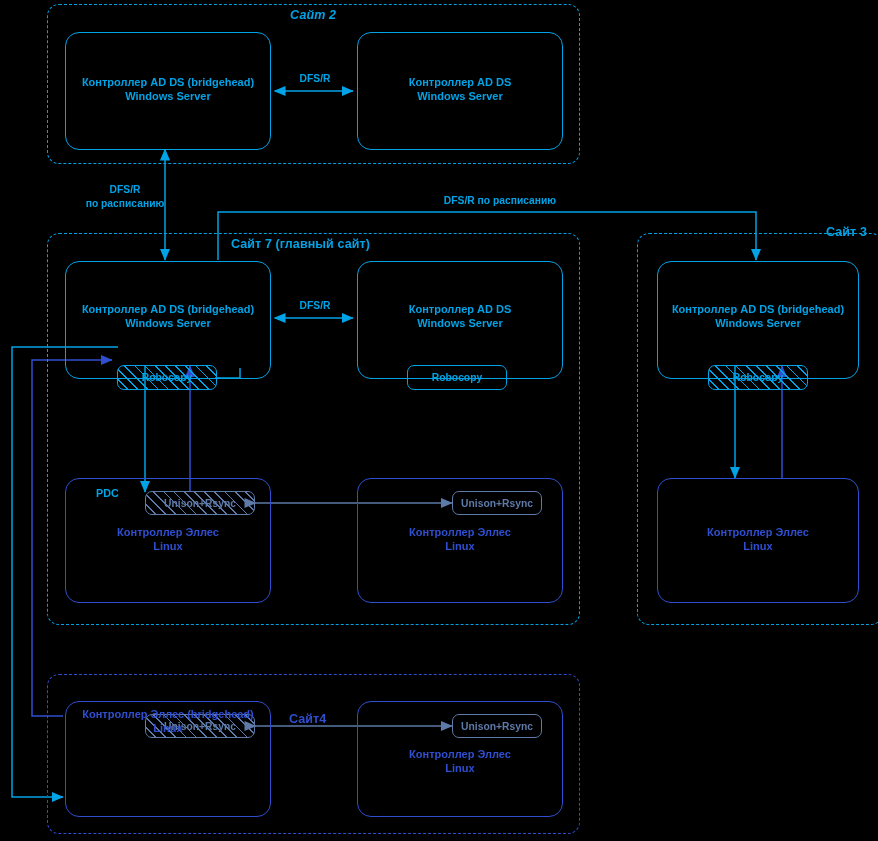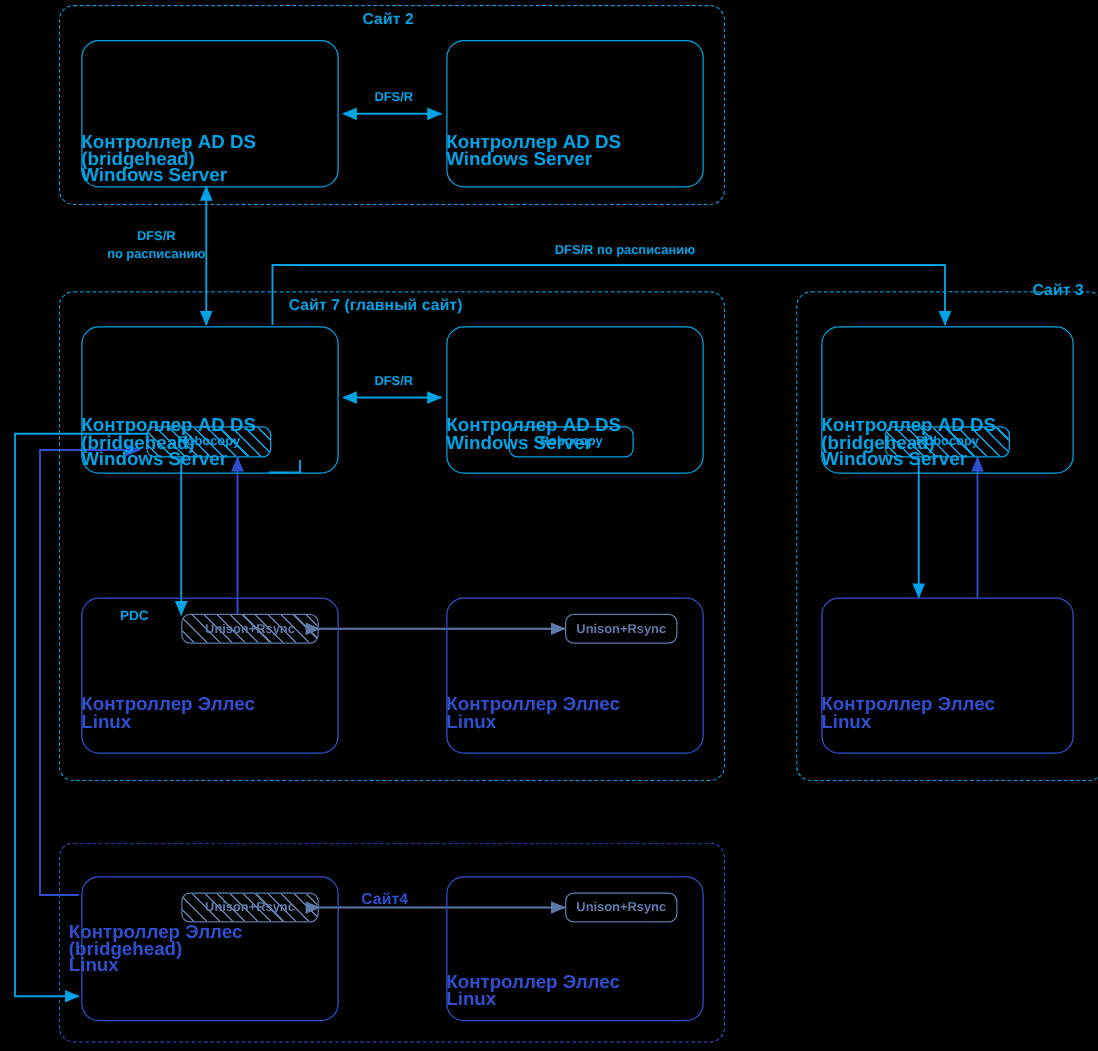--- a/index.html
+++ b/index.html
@@ -17,34 +17,33 @@
   .site-title{
     position:absolute;font-size:12.5px;font-weight:bold;color:#00a3e6;
     white-space:nowrap;letter-spacing:.1px;
   }
   .site-title.blue{color:#2f4fd0;}
 
   
   .node{position:absolute;border:1.3px solid #00a3e6;border-radius:14px;box-sizing:border-box;}
   .node.blue{border-color:#2f4fd0;}
   .node-label{
-    position:absolute;left:0;right:0;
-    font-size:15px;font-weight:bold;color:#00a3e6;line-height:13.5px;
+    position:absolute;left:0;right:0;text-align:center;
+    font-size:11px;font-weight:bold;color:#00a3e6;line-height:13.5px;
     white-space:pre-line;
-    margin-top:31px;
   }
   .node-label.blue{color:#2f4fd0;}
 
   
   .badge{
     position:absolute;box-sizing:border-box;border-radius:7px;
     display:flex;align-items:center;justify-content:center;
     font-size:10.3px;font-weight:bold;white-space:nowrap;
   }
-  .badge.cyan{border:1.3px solid #00a3e6;color:#00a3e6;}
+  .badge.cyan{border:1.3px solid #00a3e6;color:#00a3e6;margin-top:24px;}
   .badge.steel{border:1.3px solid #5d7aa8;color:#5d7aa8;}
   .badge.hatch-cyan{
     background:repeating-linear-gradient(45deg,
       rgba(0,0,0,0) 0px, rgba(0,0,0,0) 6px,
       #00a3e6 6px, #00a3e6 7.2px);
   }
   .badge.hatch-steel{
     background:repeating-linear-gradient(45deg,
       rgba(0,0,0,0) 0px, rgba(0,0,0,0) 6px,
       #5d7aa8 6px, #5d7aa8 7.2px);
@@ -136,21 +135,21 @@
       </g>
 
       <g>
         <path d="M215,378 L240,378 L240,368" stroke="#00a3e6"></path>
       </g>
 
     </g>
   </svg>
 
   <div class="site" style="left:47px;top:4px;width:533px;height:160px;"></div>
-  <div class="site-title" style="left:290px;top:8px;">Сайт 2</div>
+  <div class="site-title" style="left:290px;top:8px;font-style:italic;">Сайт 2</div>
 
   <div class="node" style="left:65px;top:32px;width:206px;height:118px;"></div>
   <div class="node-label" style="left:65px;width:206px;top:76px;">Контроллер AD DS (bridgehead)
 Windows Server</div>
 
   <div class="node" style="left:357px;top:32px;width:206px;height:118px;"></div>
   <div class="node-label" style="left:357px;width:206px;top:76px;">Контроллер AD DS
 Windows Server</div>
 
   <div class="wire-label" style="left:291px;top:72px;width:48px;">DFS/R</div>

